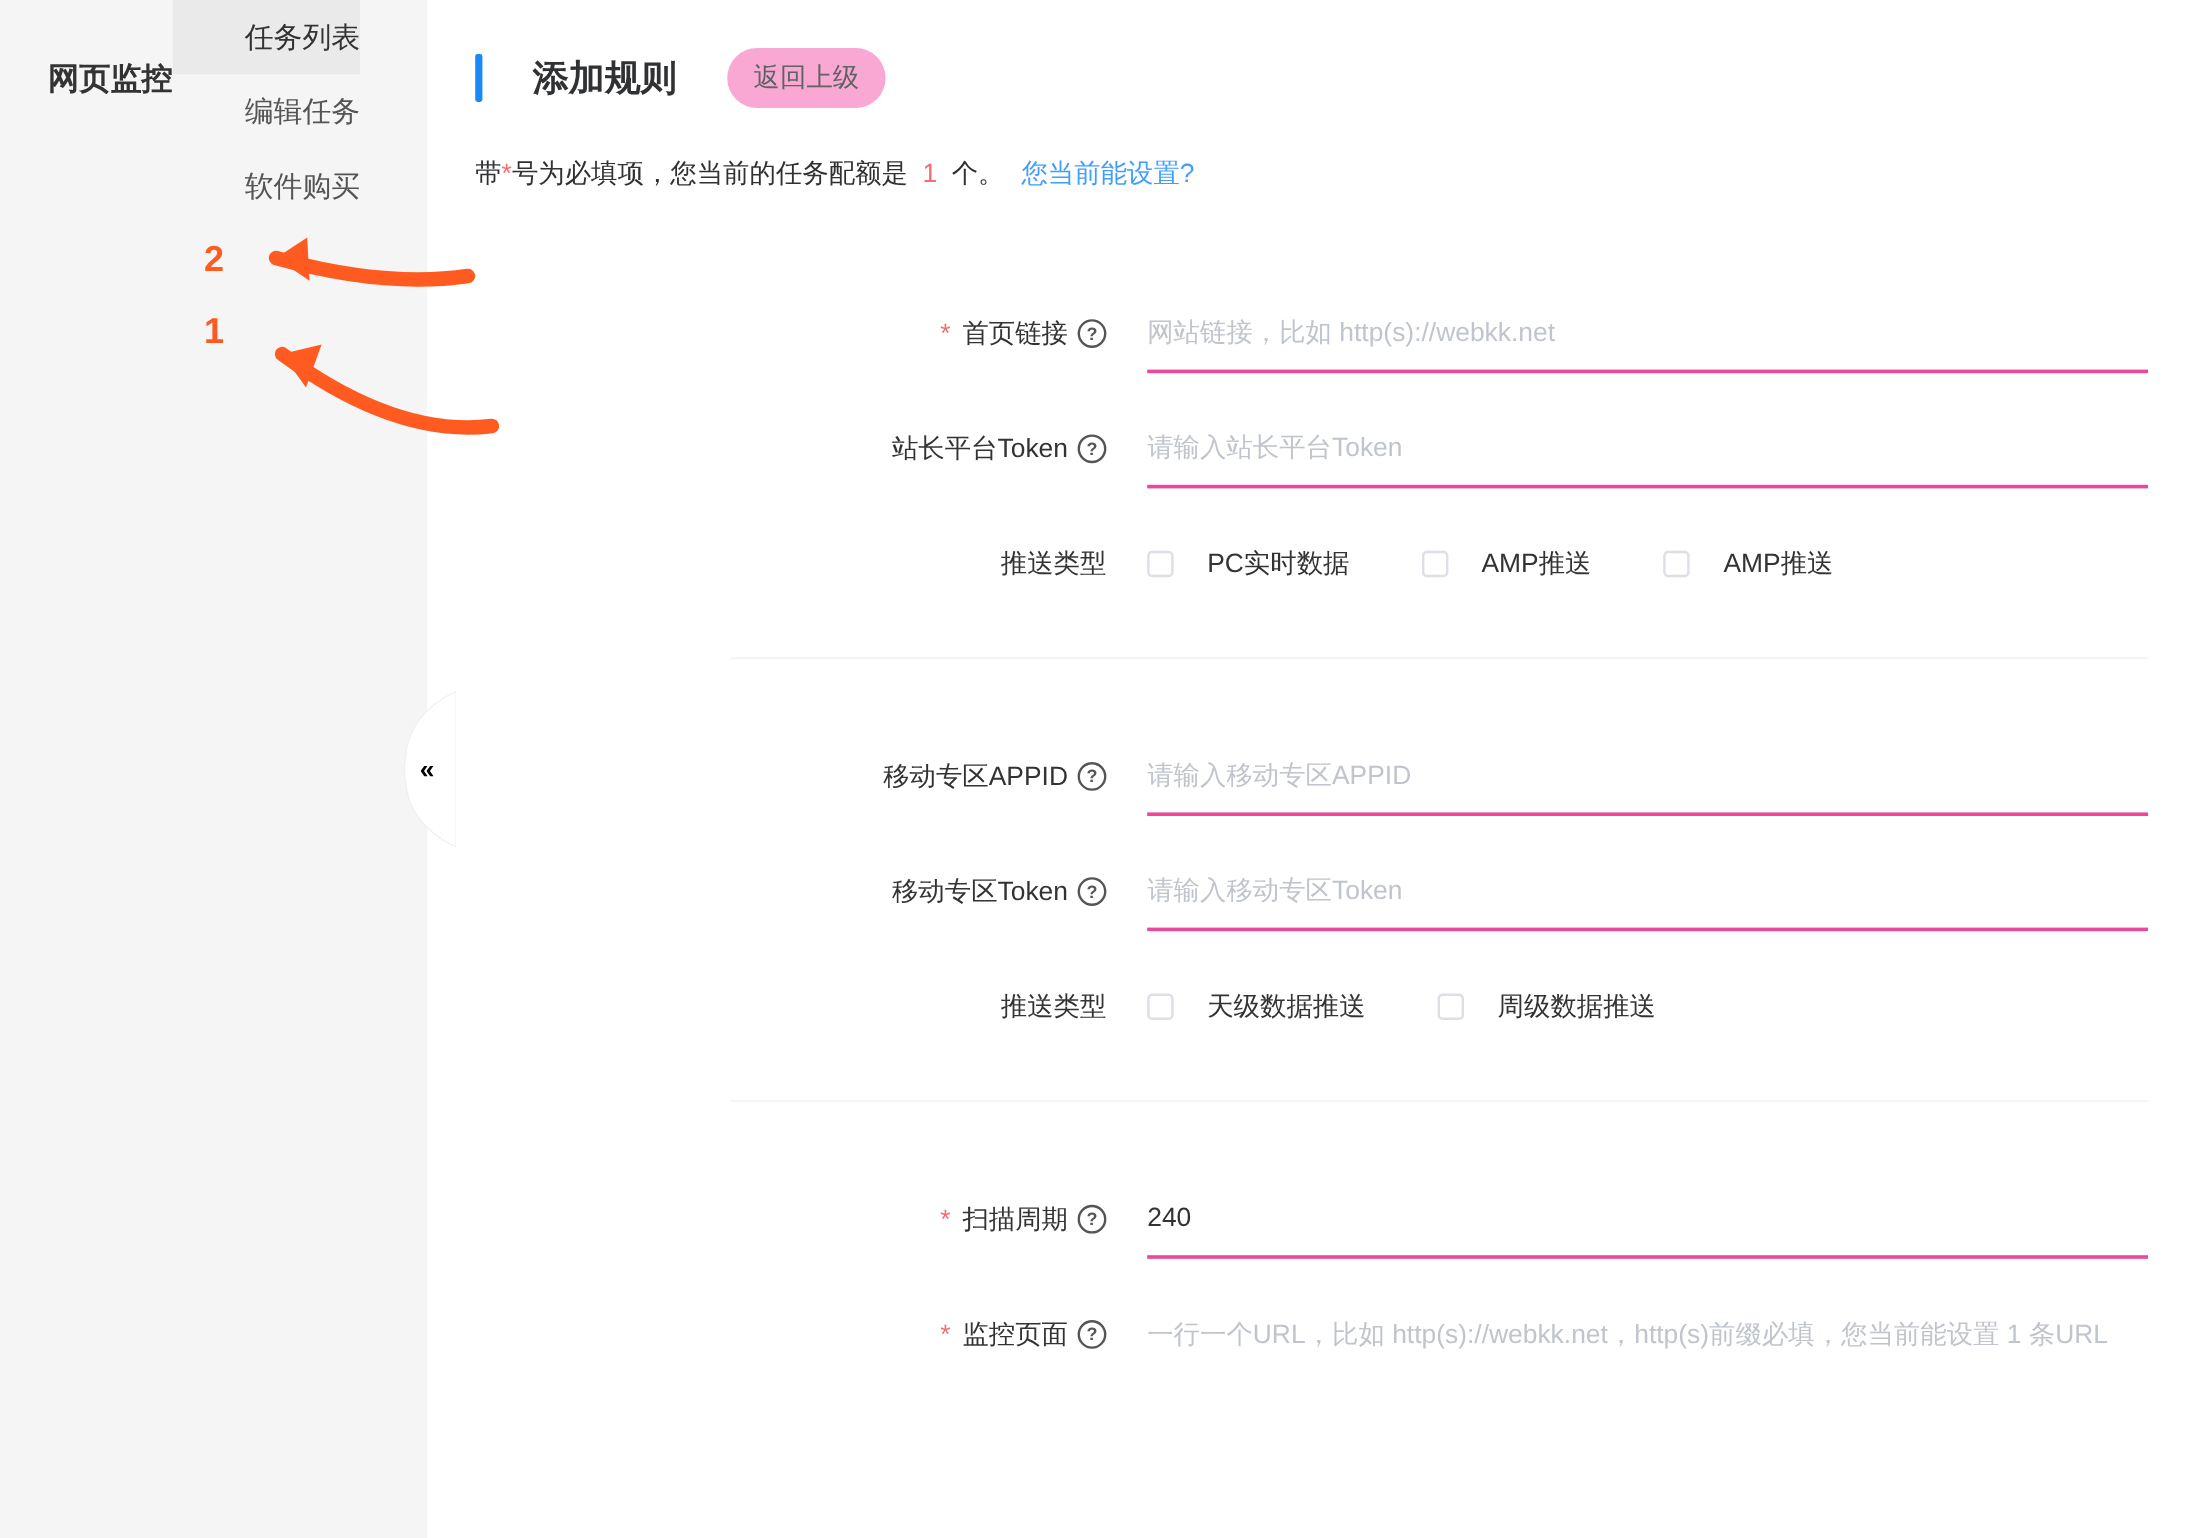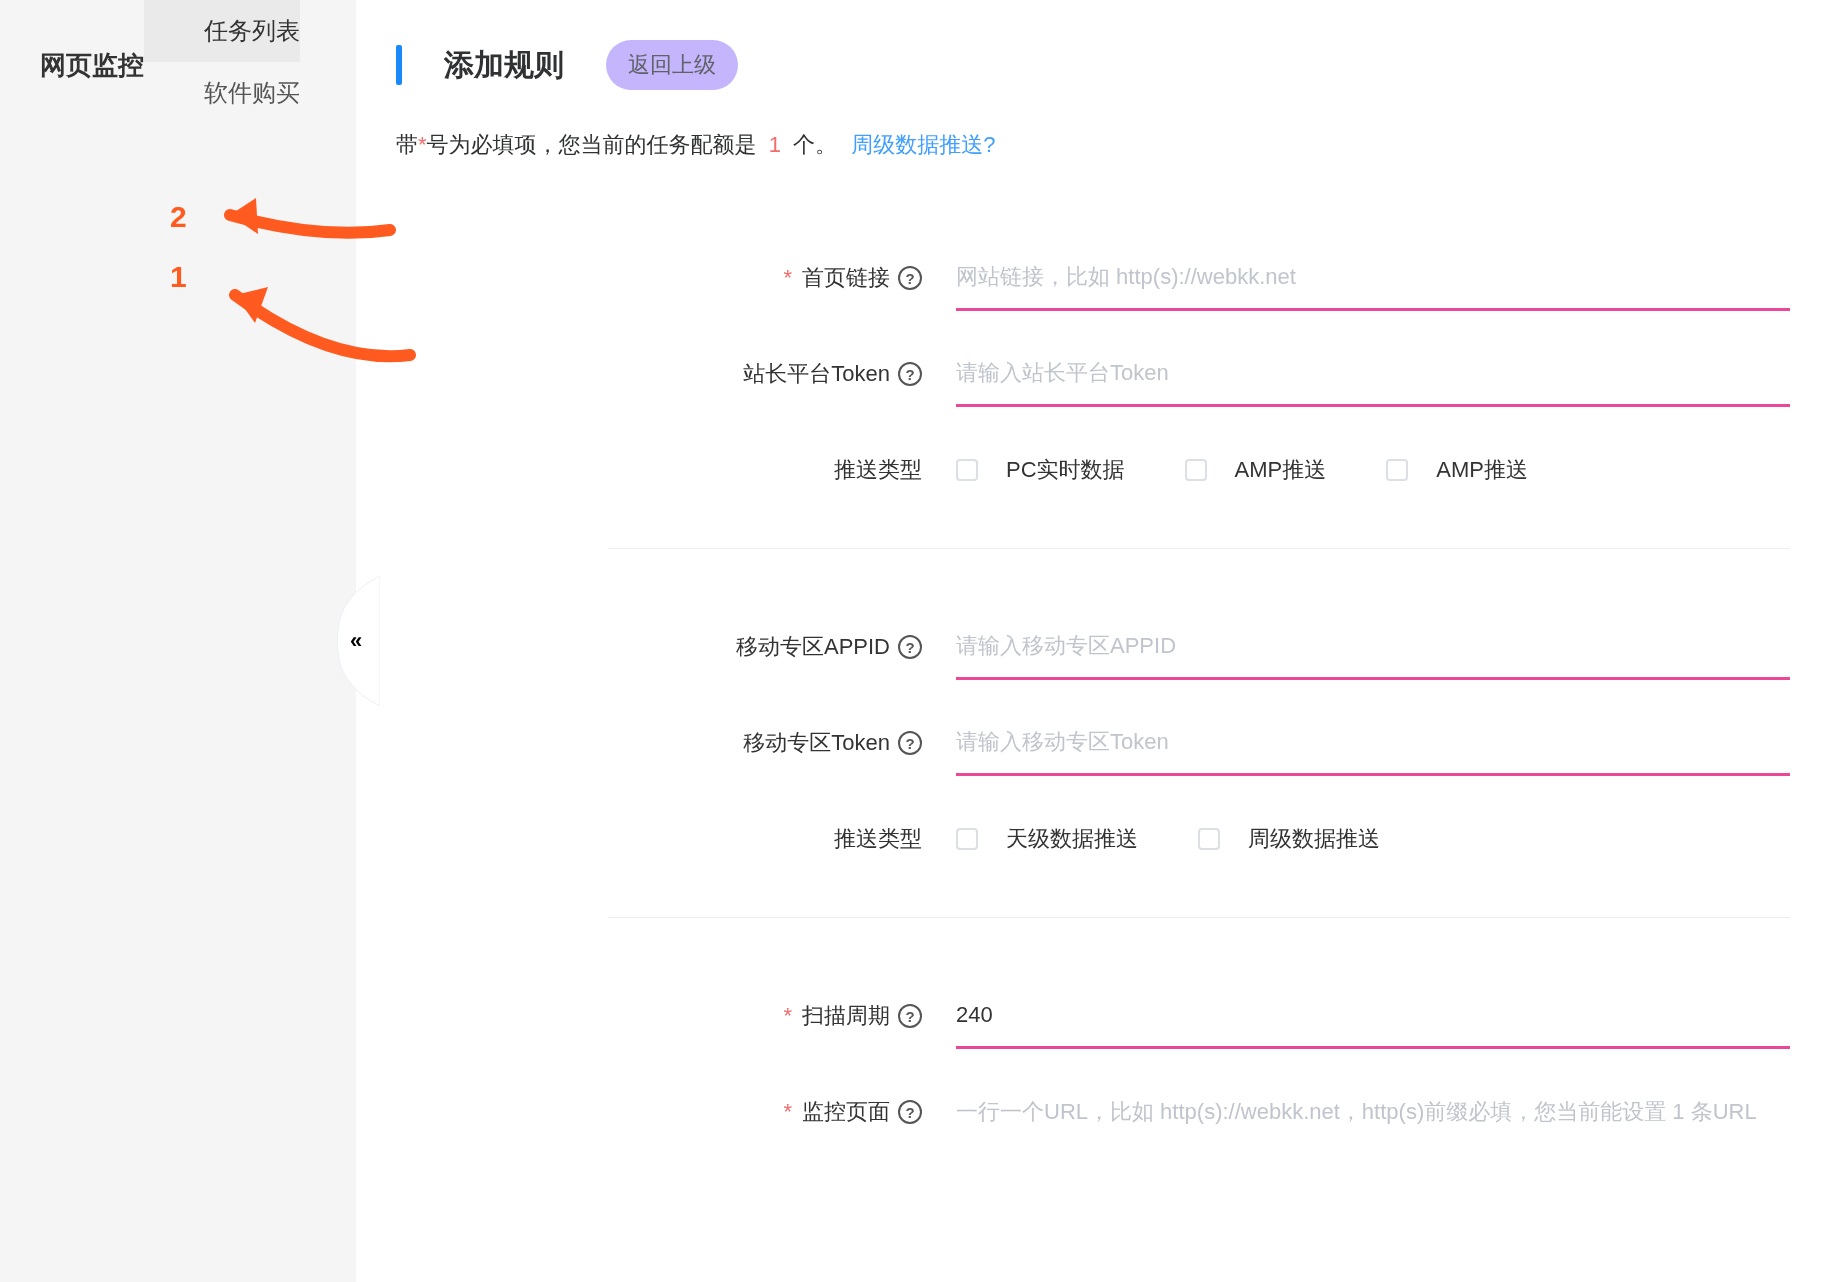--- a/index.html
+++ b/index.html
@@ -16,21 +16,21 @@
   
   .collapse-wrap { position: absolute; right: -24px; top: 50%; transform: translateY(-50%); width: 48px; height: 130px; display: flex; align-items: center; justify-content: center; }
   .collapse-shape { position: absolute; inset: 0; }
   .collapse-icon { position: relative; font-size: 22px; font-weight: 900; color: #000; line-height: 1; }
 
   
   .main { flex: 1; padding: 40px 50px 0 40px; overflow: hidden; }
   .page-header { display: flex; align-items: center; gap: 24px; margin-bottom: 40px; }
   .title-bar { width: 6px; height: 40px; background: #1989fa; border-radius: 2px; margin-right: 18px; }
   .page-title { font-size: 30px; font-weight: 600; color: #303133; }
-  .back-btn { margin-left: 18px; padding: 10px 22px; background: #c4b5fd; border-radius: 28px; font-size: 22px; color: #606266; cursor: pointer; }
+  .back-btn { margin-left: 18px; padding: 10px 22px; background: #f9a8d4; border-radius: 28px; font-size: 22px; color: #606266; cursor: pointer; }
 
   .notice { font-size: 22px; color: #303133; margin-bottom: 70px; }
   .notice .star { color: #f56c6c; }
   .notice .quota { color: #f56c6c; padding: 0 6px; }
   .notice .link { color: #409eff; cursor: pointer; margin-left: 8px; }
 
   
   .form { display: flex; flex-direction: column; }
   .divider { height: 1px; background: #ebeef5; margin: 30px 0 50px 0; margin-left: 212px; }
   .form-row { display: flex; align-items: center; min-height: 96px; }
@@ -56,20 +56,23 @@
 
 <div class="app">
 
   <aside class="sidebar">
     <div class="sidebar-header">网页监控</div>
     <nav class="sidebar-nav">
       <div class="sidebar-item active">
         <span>任务列表</span>
       </div>
       <div class="sidebar-item">
+        <span>编辑任务</span>
+      </div>
+      <div class="sidebar-item">
         <span>软件购买</span>
       </div>
     </nav>
 
     <div class="anno" style="left:170px; top:180px;">
       <span class="anno-num" style="left:0; top:20px;">2</span>
     </div>
     <div class="anno" style="left:170px; top:260px;">
       <span class="anno-num" style="left:0; top:0;">1</span>
     </div>
@@ -94,21 +97,21 @@
     <div class="page-header">
       <div class="title-bar"></div>
       <div class="page-title">添加规则</div>
       <div class="back-btn">
         <span>返回上级</span>
       </div>
     </div>
 
     <div class="notice">
       <span>带</span><span class="star">*</span><span>号为必填项，您当前的任务配额是 </span><span class="quota">1</span><span> 个。</span>
-      <span class="link">周级数据推送?</span>
+      <span class="link">您当前能设置?</span>
     </div>
 
     <div class="form">
 
       <div class="form-row">
         <div class="label">
           <span class="req">*</span>
           <span>首页链接</span>
           <span class="help-icon">?</span>
         </div>

